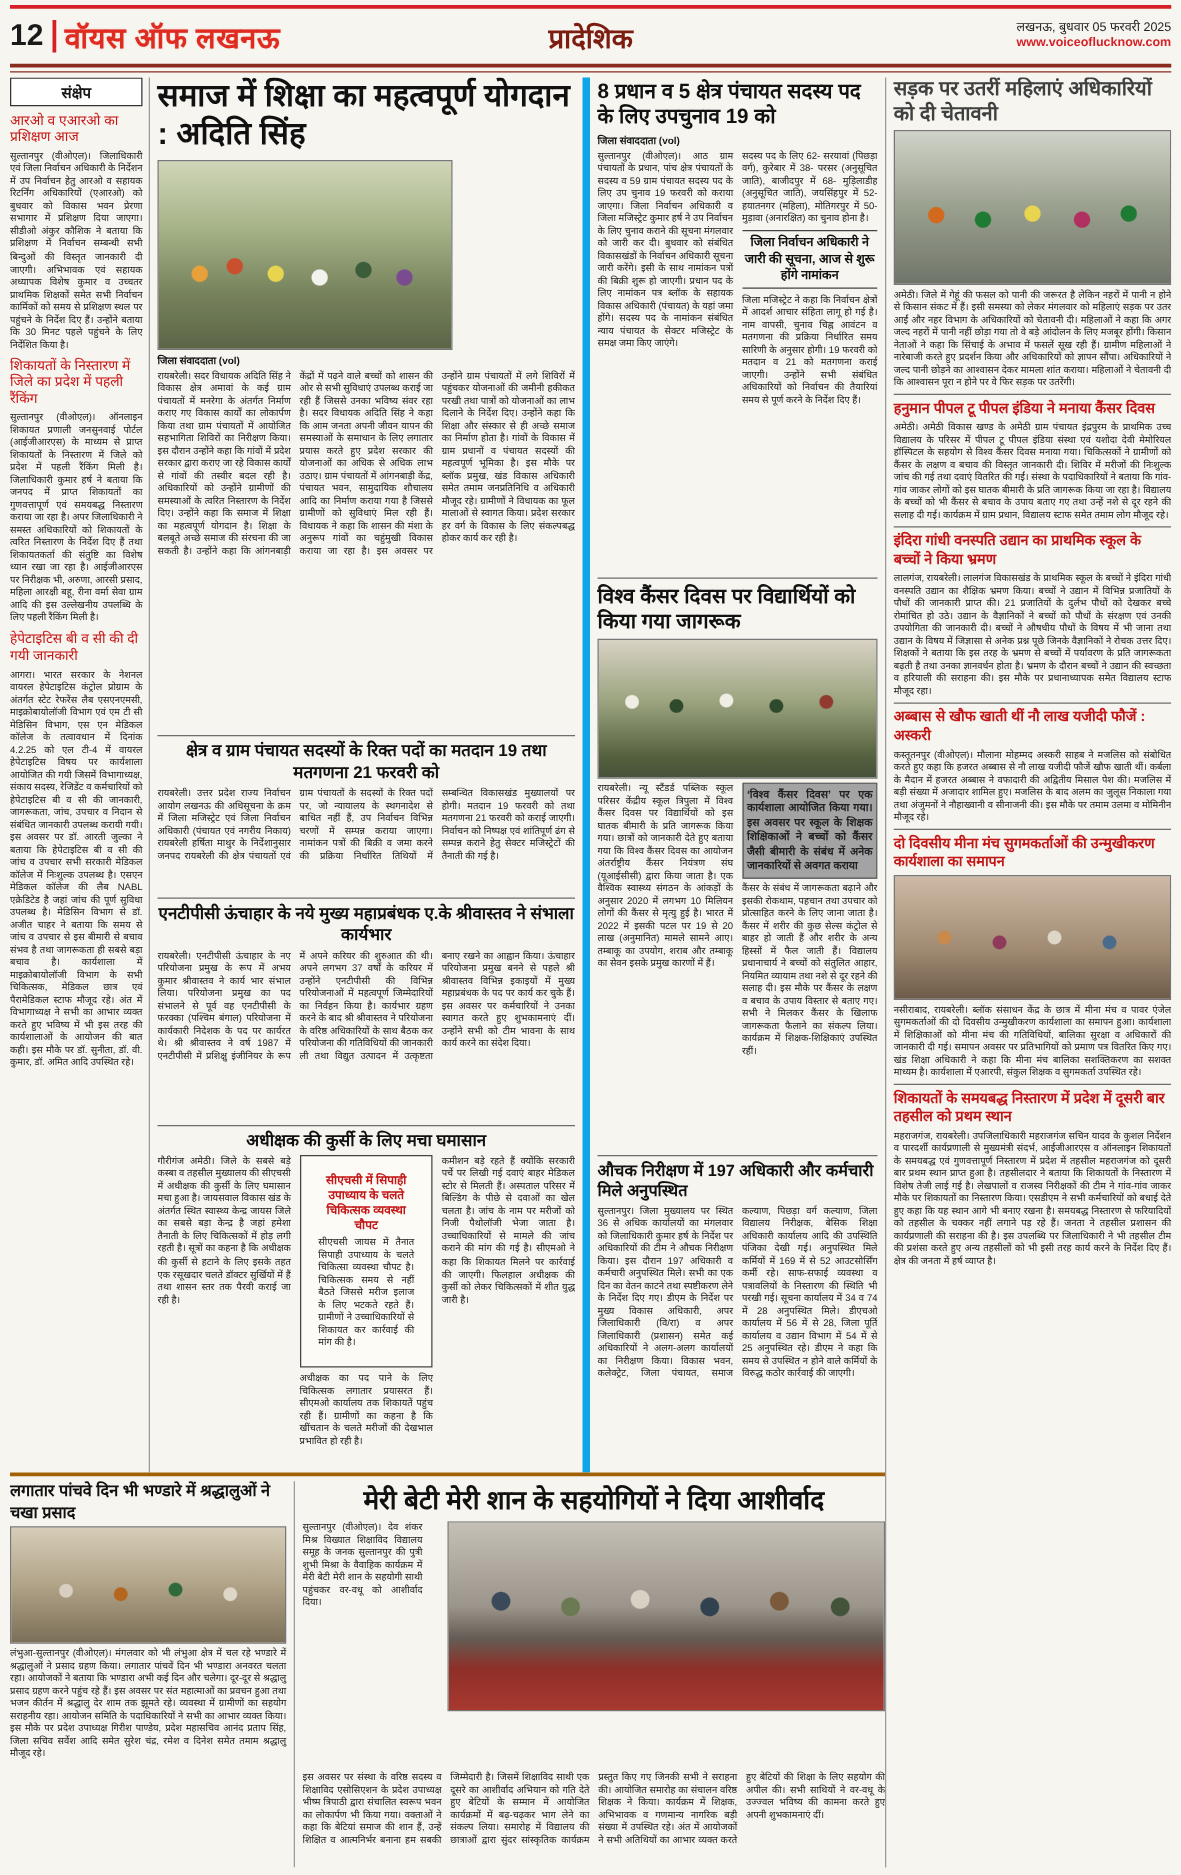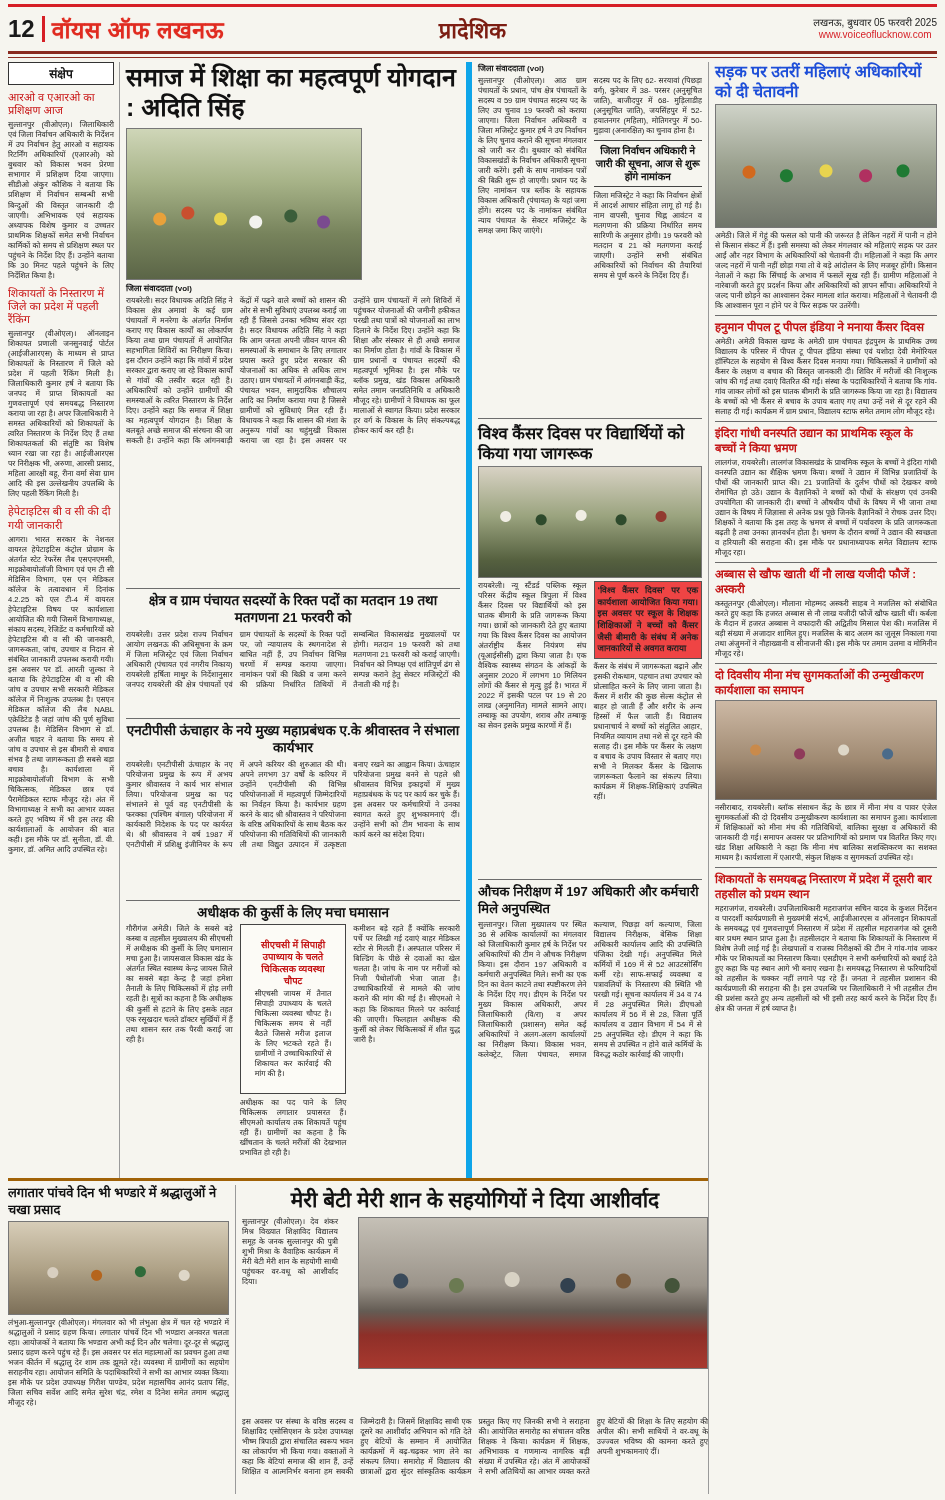--- a/index.html
+++ b/index.html
@@ -4,23 +4,23 @@
 <style>
   *{margin:0;padding:0;box-sizing:border-box}
   body{width:945px;height:1500px;background:#e9e8e3;font-family:"Liberation Sans","DejaVu Sans",sans-serif;color:#161616;overflow:hidden}
   .page{width:945px;height:1500px;background:#f6f5ef;padding:4px 8px 6px;display:flex;flex-direction:column}
   .topline{height:3px;background:#d61f26;margin-bottom:2px}
   .header{display:flex;align-items:center;position:relative;height:40px}
   .pageno{font-size:24px;font-weight:bold;color:#1a1a1a}
   .mast-sep{width:3px;height:26px;background:#d61f26;margin:0 7px;display:inline-block}
   .masthead{font-size:23px;font-weight:bold;color:#e02b20;letter-spacing:.5px;text-shadow:0 0 1px rgba(224,43,32,.4)}
   .section-title{position:absolute;left:50%;transform:translateX(-50%);font-size:22px;font-weight:bold;color:#7c1d12}
-  .header-right{margin-left:auto;text-align:center;line-height:1.25}
+  .header-right{margin-left:auto;text-align:left;line-height:1.25}
   .dateline{font-size:10px;color:#222;display:block}
-  .website{font-size:10px;color:#d61f26;font-weight:normal;display:block}
+  .website{font-size:10px;color:#d61f26;font-weight:bold;display:block}
   .header-rule{border-top:3px solid #8a2b20;border-bottom:1px solid #8a2b20;height:7px;margin:2px 0 4px}
 
   .content{flex:1;display:flex;min-height:0}
   .left-wrap{flex:1;display:flex;flex-direction:column;min-height:0}
   .main-row{display:flex;height:1116px;min-height:0}
   .colA{width:112px;min-width:112px;padding-right:5px;border-right:1px solid #9a9a9a;overflow:hidden}
   .colB{width:352px;min-width:352px;padding:0 6px;border-right:6px solid #0ea5e9;overflow:hidden}
   .colC{flex:1;padding:0 6px;overflow:hidden}
   .colD{width:229px;min-width:229px;padding-left:6px;border-left:1px solid #9a9a9a;overflow:hidden}
   .bottom-row{flex:1;display:flex;border-top:3px solid #a16207;padding-top:4px;min-height:0;overflow:hidden}
@@ -64,25 +64,25 @@
   .inset-strong{border-top:1px solid #444;border-bottom:1px solid #444;padding:3px 1px;margin:4px 0;font-size:10px;font-weight:bold;line-height:1.3;text-align:center;color:#111}
   .photo-students{width:100%;height:112px;margin:2px 0 3px;
     background:
      radial-gradient(circle at 12% 45%, #f0ede4 0 5px, transparent 6px),
      radial-gradient(circle at 28% 48%, #2e4a2c 0 5px, transparent 6px),
      radial-gradient(circle at 46% 44%, #f0ede4 0 5px, transparent 6px),
      radial-gradient(circle at 64% 48%, #2e4a2c 0 5px, transparent 6px),
      radial-gradient(circle at 82% 45%, #913a30 0 5px, transparent 6px),
      linear-gradient(180deg,#d8d2c4 0%,#9aa37e 45%,#55603f 85%,#47513a 100%)}
   .h-cancerbody{height:294px}
-  .quote-box{border:1px solid #555;padding:3px;font-size:8.6px;font-weight:bold;line-height:1.35;margin-bottom:3px;text-align:justify;color:#222;background:#ef4444}
+  .quote-box{border:1px solid #555;padding:3px;font-size:8.6px;font-weight:bold;line-height:1.35;margin-bottom:3px;text-align:justify;color:#222;background:#a3a3a3}
   .i-headline{font-size:13px;font-weight:bold;line-height:1.25;margin:2px 0 3px;color:#111}
   .h-inspection{height:150px;overflow:hidden}
 
-  .d-headline{font-size:16px;font-weight:bold;line-height:1.22;margin:0 0 3px;color:#1d4ed8}
+  .d-headline{font-size:16px;font-weight:bold;line-height:1.22;margin:0 0 3px;color:#404040}
   .red-head{font-size:11.5px;font-weight:bold;color:#c41616;line-height:1.3;margin:3px 0 2px}
   .photo-protest{width:100%;height:124px;margin-bottom:3px;
     background:
      radial-gradient(circle at 15% 55%, #d2691e 0 6px, transparent 7px),
      radial-gradient(circle at 32% 58%, #1f7a33 0 6px, transparent 7px),
      radial-gradient(circle at 50% 54%, #e8d44f 0 6px, transparent 7px),
      radial-gradient(circle at 68% 58%, #b03060 0 6px, transparent 7px),
      radial-gradient(circle at 85% 54%, #1f7a33 0 6px, transparent 7px),
      linear-gradient(180deg,#cfd3c8 0%,#9aa08e 50%,#70756a 100%)}
   .photo-meena{width:100%;height:100px;margin:2px 0 3px;
@@ -187,20 +187,21 @@
                 </div>
                 <div class="body-text">अधीक्षक का पद पाने के लिए चिकित्सक लगातार प्रयासरत हैं। सीएमओ कार्यालय तक शिकायतें पहुंच रही हैं। ग्रामीणों का कहना है कि खींचतान के चलते मरीजों की देखभाल प्रभावित हो रही है।</div>
               </div>
               <div class="tc body-text">कमीशन बड़े रहते हैं क्योंकि सरकारी पर्चे पर लिखी गई दवाएं बाहर मेडिकल स्टोर से मिलती हैं। अस्पताल परिसर में बिल्डिंग के पीछे से दवाओं का खेल चलता है। जांच के नाम पर मरीजों को निजी पैथोलॉजी भेजा जाता है। उच्चाधिकारियों से मामले की जांच कराने की मांग की गई है। सीएमओ ने कहा कि शिकायत मिलने पर कार्रवाई की जाएगी। फिलहाल अधीक्षक की कुर्सी को लेकर चिकित्सकों में शीत युद्ध जारी है।</div>
             </div>
           </article>
         </div>
 
         <div class="colC">
           <article>
+            <h2 class="c-headline">8 प्रधान व 5 क्षेत्र पंचायत सदस्य पद के लिए उपचुनाव 19 को</h2>
             <div class="byline">जिला संवाददाता (vol)</div>
             <div class="twocol h-upchunav">
               <div class="tc body-text">सुल्तानपुर (वीओएल)। आठ ग्राम पंचायतों के प्रधान, पांच क्षेत्र पंचायतों के सदस्य व 59 ग्राम पंचायत सदस्य पद के लिए उप चुनाव 19 फरवरी को कराया जाएगा। जिला निर्वाचन अधिकारी व जिला मजिस्ट्रेट कुमार हर्ष ने उप निर्वाचन के लिए चुनाव कराने की सूचना मंगलवार को जारी कर दी। बुधवार को संबंधित विकासखंडों के निर्वाचन अधिकारी सूचना जारी करेंगे। इसी के साथ नामांकन पत्रों की बिक्री शुरू हो जाएगी। प्रधान पद के लिए नामांकन पत्र ब्लॉक के सहायक विकास अधिकारी (पंचायत) के यहां जमा होंगे। सदस्य पद के नामांकन संबंधित न्याय पंचायत के सेक्टर मजिस्ट्रेट के समक्ष जमा किए जाएंगे।</div>
               <div class="tc">
                 <div class="body-text">सदस्य पद के लिए 62- सरयावां (पिछड़ा वर्ग), कुरेबार में 38- परसर (अनुसूचित जाति), बाजीदपुर में 68- मुड़िलाडीह (अनुसूचित जाति), जयसिंहपुर में 52- हयातनगर (महिला), मोतिगरपुर में 50- मुड़ावा (अनारक्षित) का चुनाव होना है।</div>
                 <div class="inset-strong">जिला निर्वाचन अधिकारी ने जारी की सूचना, आज से शुरू होंगे नामांकन</div>
                 <div class="body-text">जिला मजिस्ट्रेट ने कहा कि निर्वाचन क्षेत्रों में आदर्श आचार संहिता लागू हो गई है। नाम वापसी, चुनाव चिह्न आवंटन व मतगणना की प्रक्रिया निर्धारित समय सारिणी के अनुसार होगी। 19 फरवरी को मतदान व 21 को मतगणना कराई जाएगी। उन्होंने सभी संबंधित अधिकारियों को निर्वाचन की तैयारियां समय से पूर्ण करने के निर्देश दिए हैं।</div>
               </div>
             </div>
           </article>

